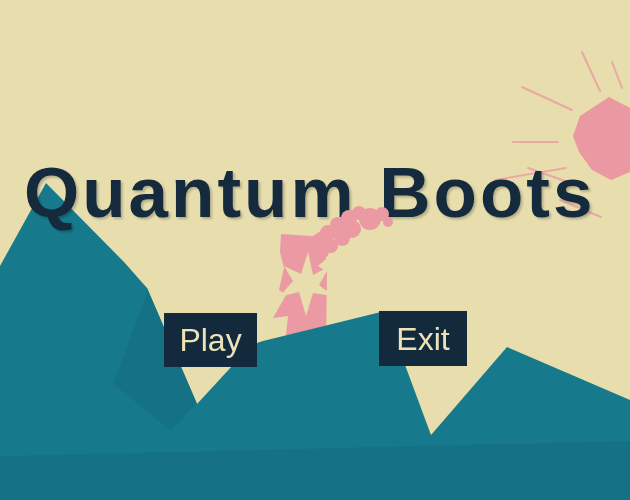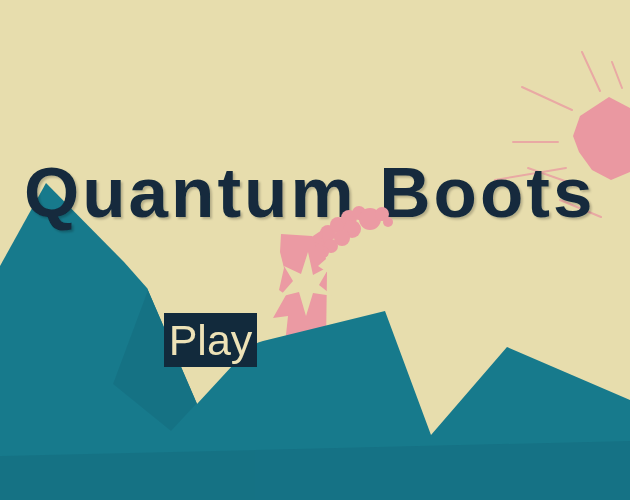--- a/index.html
+++ b/index.html
@@ -5,21 +5,21 @@
   html,body{margin:0;padding:0;}
   body{width:630px;height:500px;overflow:hidden;font-family:"Liberation Sans",sans-serif;}
   #screen{position:relative;width:630px;height:500px;background:#e7ddad;overflow:hidden;}
   #scene{position:absolute;left:0;top:0;width:630px;height:500px;display:block;}
   .btn{
     position:absolute;
     display:flex;align-items:center;justify-content:center;
     background:#122a3c;
     color:#ede2b7;
     font-family:"Liberation Sans",sans-serif;
-    font-size:43px;
+    font-size:32px;
     border:none;cursor:pointer;
     padding:8px;line-height:1;
   }
   #play-btn{left:164px;top:313px;width:93px;height:54px;}
   #exit-btn{left:379px;top:311px;width:88px;height:55px;}
 </style>
 </head>
 <body>
 
 <div id="screen">
@@ -80,14 +80,17 @@
     <g fill="#001428" opacity="0.07">
       <path d="M0,456 L630,441 L630,500 L0,500 Z"></path>
       <path d="M148,290 L197,403 L171,431 L113,384 Z"></path>
     </g>
   </svg>
 
   <button id="play-btn" class="btn">
     <span>Play</span>
   </button>
 
+  <button id="exit-btn" class="btn">
+    <span>Exit</span>
+  </button>
 
 </div>
 
 </body></html>

